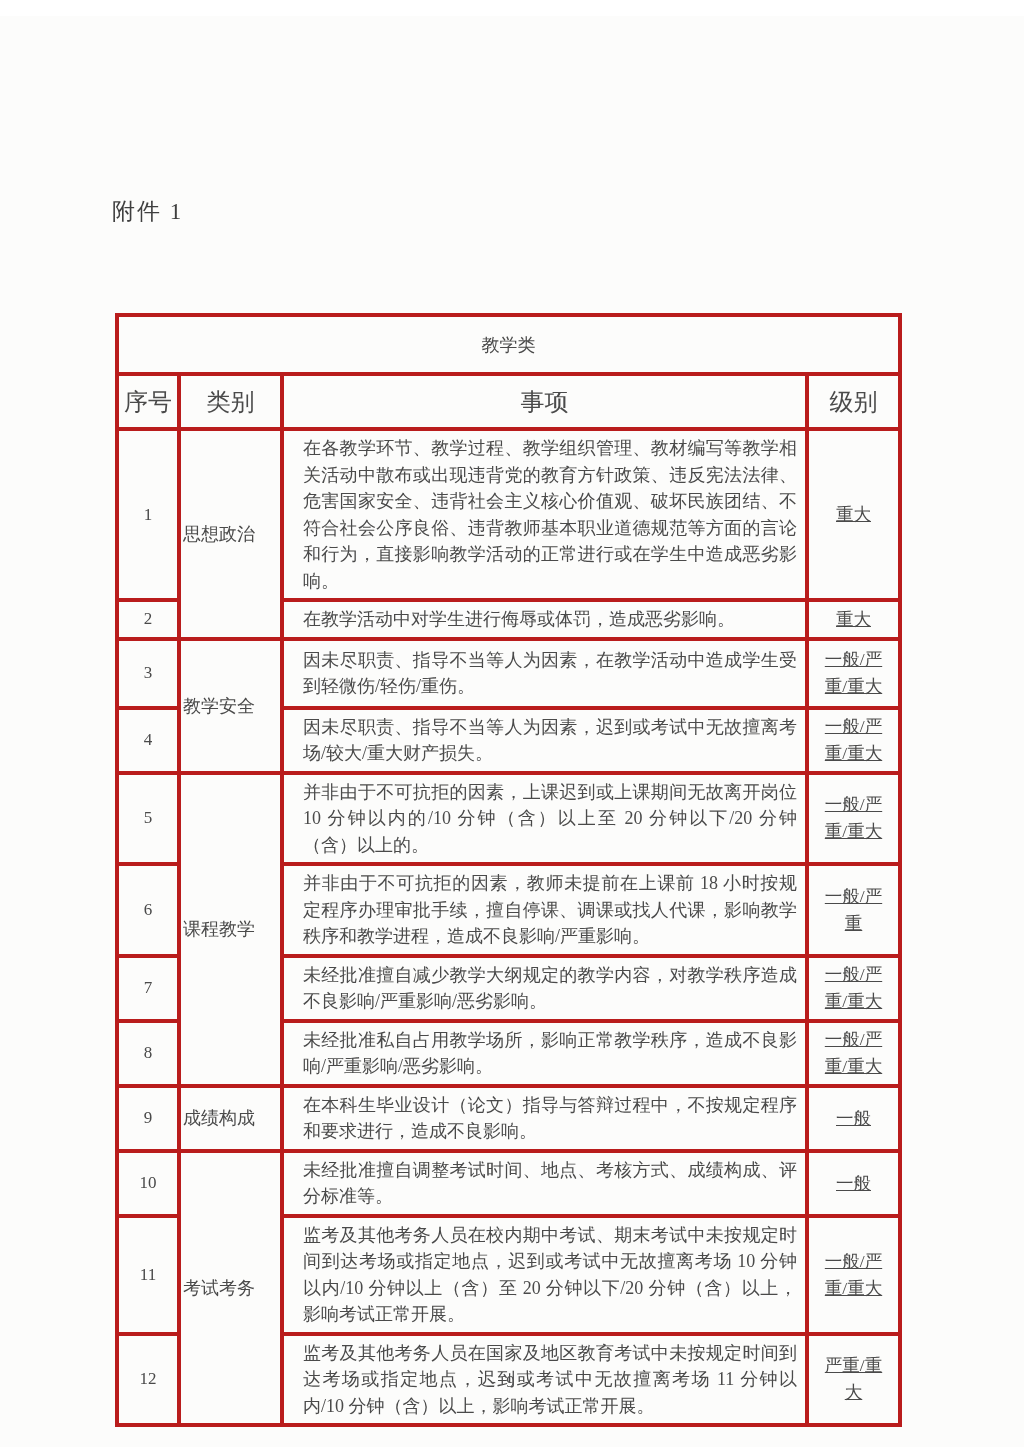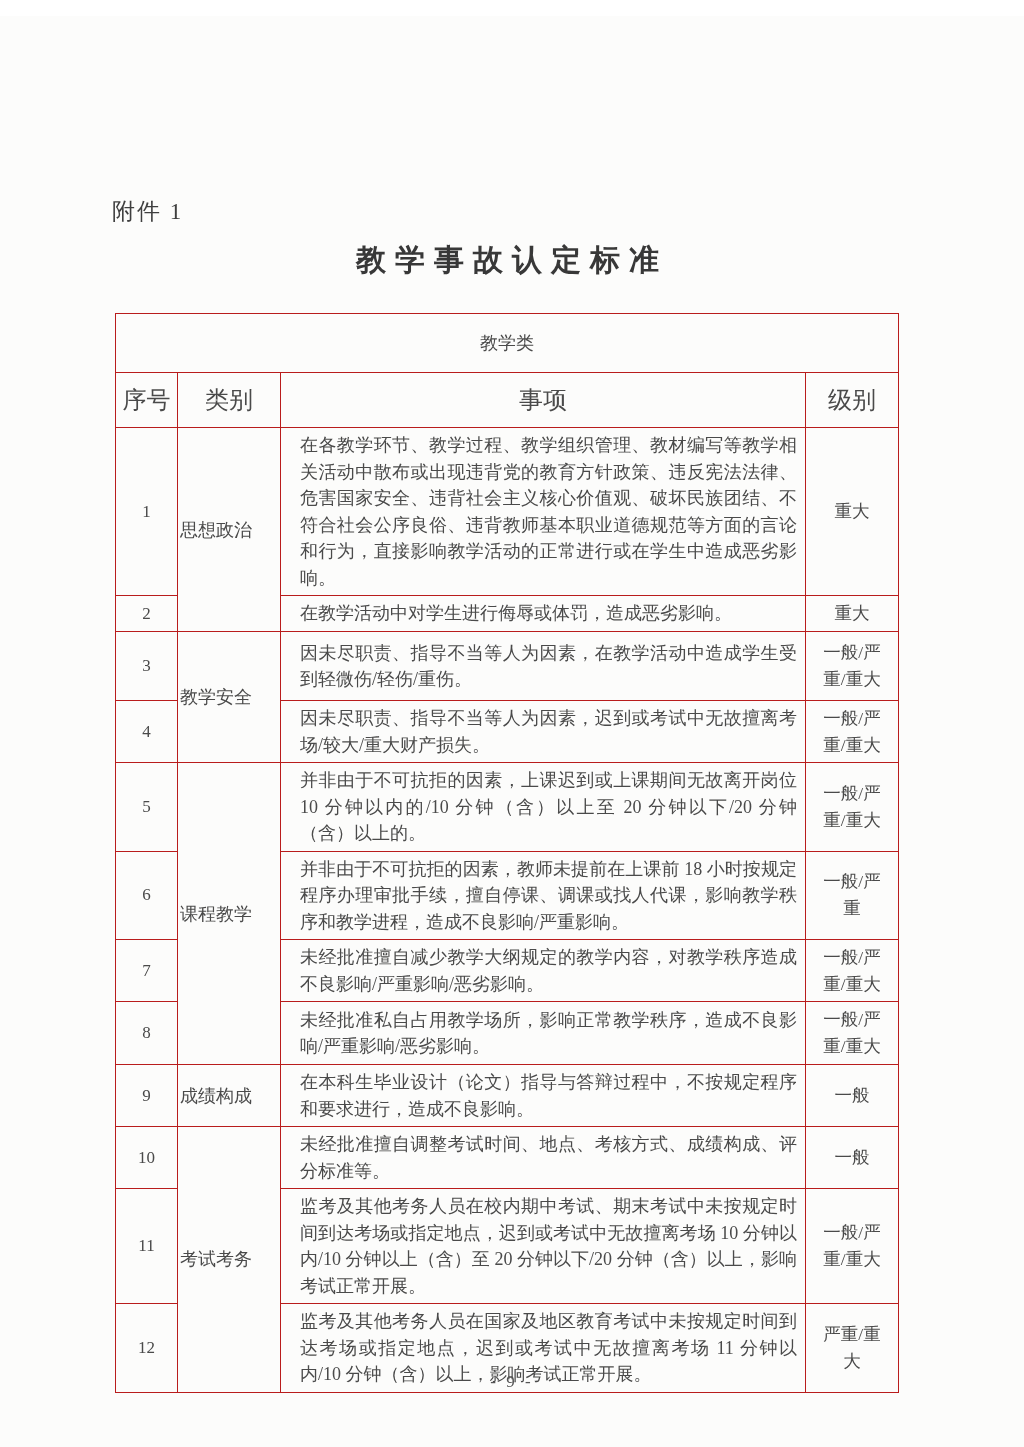--- a/index.html
+++ b/index.html
@@ -37,41 +37,42 @@
   table.doc-table {
     position: absolute;
     left: 115px;
     top: 297px;
     width: 783px;
     border-collapse: collapse;
     table-layout: fixed;
     background: transparent;
   }
   .doc-table th, .doc-table td {
-    border: 1px solid #b91c1c;
+    border: 4px solid #b91c1c;
     font-weight: normal;
     color: #4a4a4a;
     vertical-align: middle;
   }
   tr.group-row th { height: 59px; text-align: center; font-size: 18px; }
   tr.head-row th { height: 55px; text-align: center; font-size: 24px; }
   td.cell-no { text-align: center; font-size: 17px; }
   td.cell-cat { text-align: left; font-size: 18px; padding: 2px; }
   td.cell-item {
     text-align: justify;
     font-size: 18px;
     line-height: 26.5px;
     padding: 4px 8px 4px 19px;
   }
   td.cell-level {
     text-align: center;
     font-size: 17.5px;
     line-height: 27px;
     padding: 2px 13px;
     word-break: break-all;
+    text-decoration: underline;
   }
   tr.h154 { height: 154px; }
   tr.h36  { height: 36px; }
   tr.h69  { height: 69px; }
   tr.h58  { height: 58px; }
   tr.h84  { height: 84px; }
   tr.h57  { height: 57px; }
   tr.h63  { height: 63px; }
   tr.h60  { height: 60px; }
   tr.h56  { height: 56px; }
@@ -88,21 +89,20 @@
     letter-spacing: 3px;
   }
 </style>
 </head>
 <body>
 
 <div class="page">
 
   <div class="attachment-label">附件 1</div>
 
-  <div class="doc-title">教学事故认定标准</div>
 
   <table class="doc-table">
     <colgroup>
       <col style="width:62px">
       <col style="width:103px">
       <col style="width:525px">
       <col style="width:93px">
     </colgroup>
     <thead>
       <tr class="group-row">

